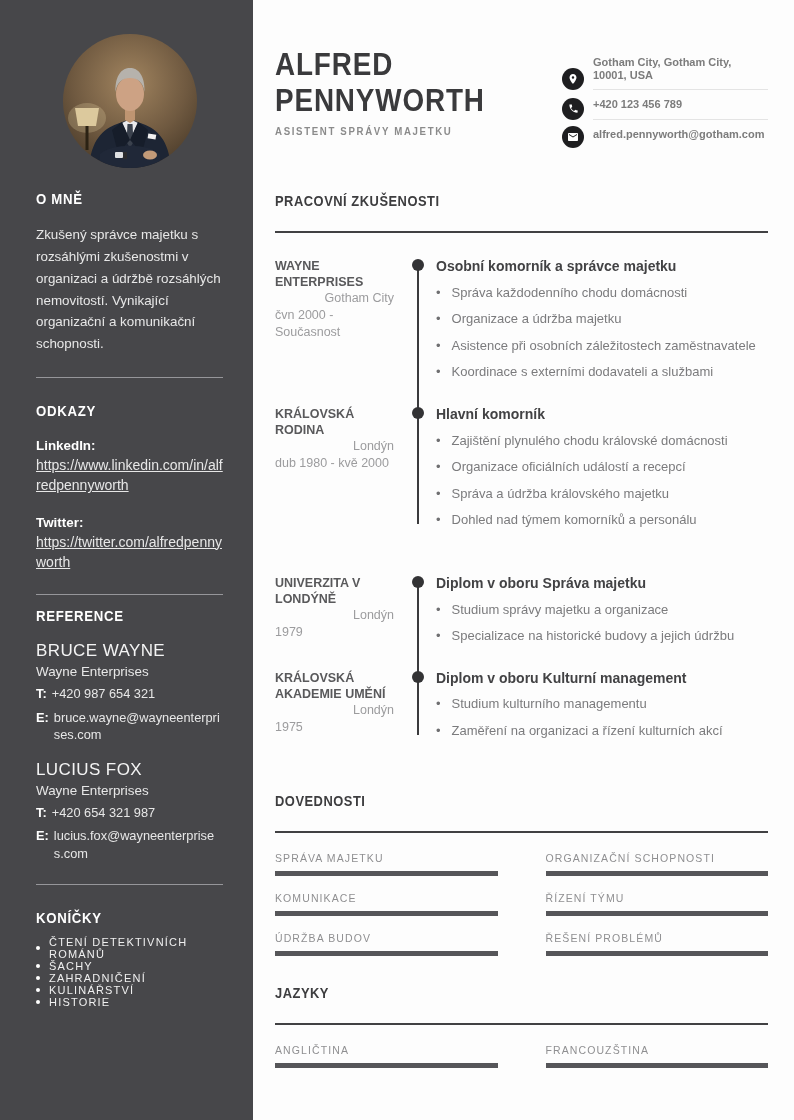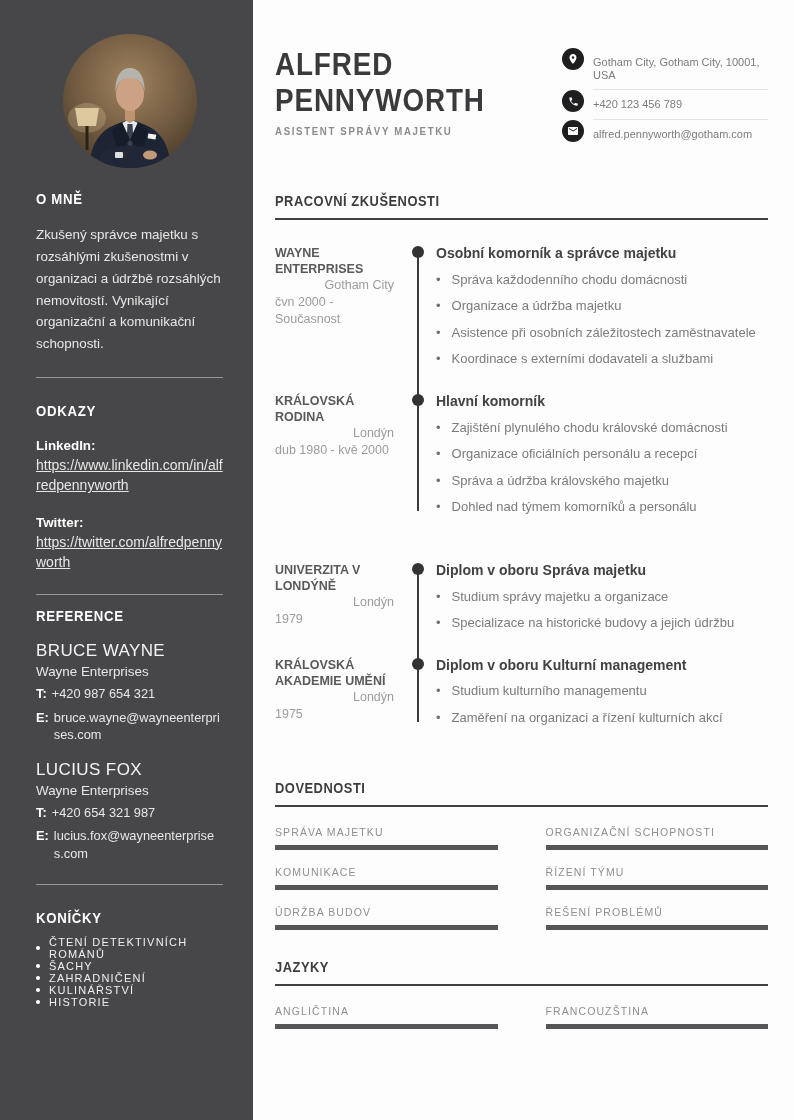--- a/index.html
+++ b/index.html
@@ -66,29 +66,29 @@
     letter-spacing:1px; line-height:1.13; white-space:nowrap;
     transform:scaleX(0.87); transform-origin:left center;
   }
   .job-sub {
     margin-top:7px; font-size:10.5px; font-weight:700;
     letter-spacing:1.8px; color:#8b8b8b; white-space:nowrap;
     transform:scaleX(0.92); transform-origin:left center;
   }
 
   .contact { width:206px; margin-top:2px; }
-  .c-row { display:flex; align-items:flex-start; gap:9px; }
+  .c-row { display:flex; align-items:flex-end; gap:9px;font-weight:bold; }
   .c-icon {
     width:22px; height:22px; border-radius:50%; background:#1e1e20;
     display:flex; align-items:center; justify-content:center; flex-shrink:0;
   }
   .c-text { flex:1; font-size:11px; color:#7c7c7c; padding:8px 0 7px; border-bottom:1px solid #e4e4e4; line-height:1.2; }
   .c-row:last-child .c-text { border-bottom:none; }
 
-  .sec-h { border-bottom:2px solid #414143; padding-bottom:8px; }
+  .sec-h { border-bottom:2px solid #414143; padding-bottom:21px; }
   .sec-h span {
     display:inline-block; font-size:15px; font-weight:700; color:#3d3d3f;
     letter-spacing:0.6px; white-space:nowrap;
     transform:scaleX(0.86); transform-origin:left center;
   }
   .sec-exp { margin-top:44px; }
   .sec-edu { margin-top:46px; }
   .sec-skill { margin-top:52px; }
   .sec-lang { margin-top:28px; }
 
@@ -323,21 +323,21 @@
           <div class="e-right">
             <span class="e-dot"></span>
             <div class="e-title">Hlavní komorník</div>
             <ul class="e-bullets">
               <li>
                   <span class="e-b">•</span>
                   <span>Zajištění plynulého chodu královské domácnosti</span>
                 </li>
               <li>
                   <span class="e-b">•</span>
-                  <span>Organizace oficiálních personálu a recepcí</span>
+                  <span>Organizace oficiálních událostí a recepcí</span>
                 </li>
               <li>
                   <span class="e-b">•</span>
                   <span>Správa a údržba královského majetku</span>
                 </li>
               <li>
                   <span class="e-b">•</span>
                   <span>Dohled nad týmem komorníků a personálu</span>
                 </li>
             </ul>

